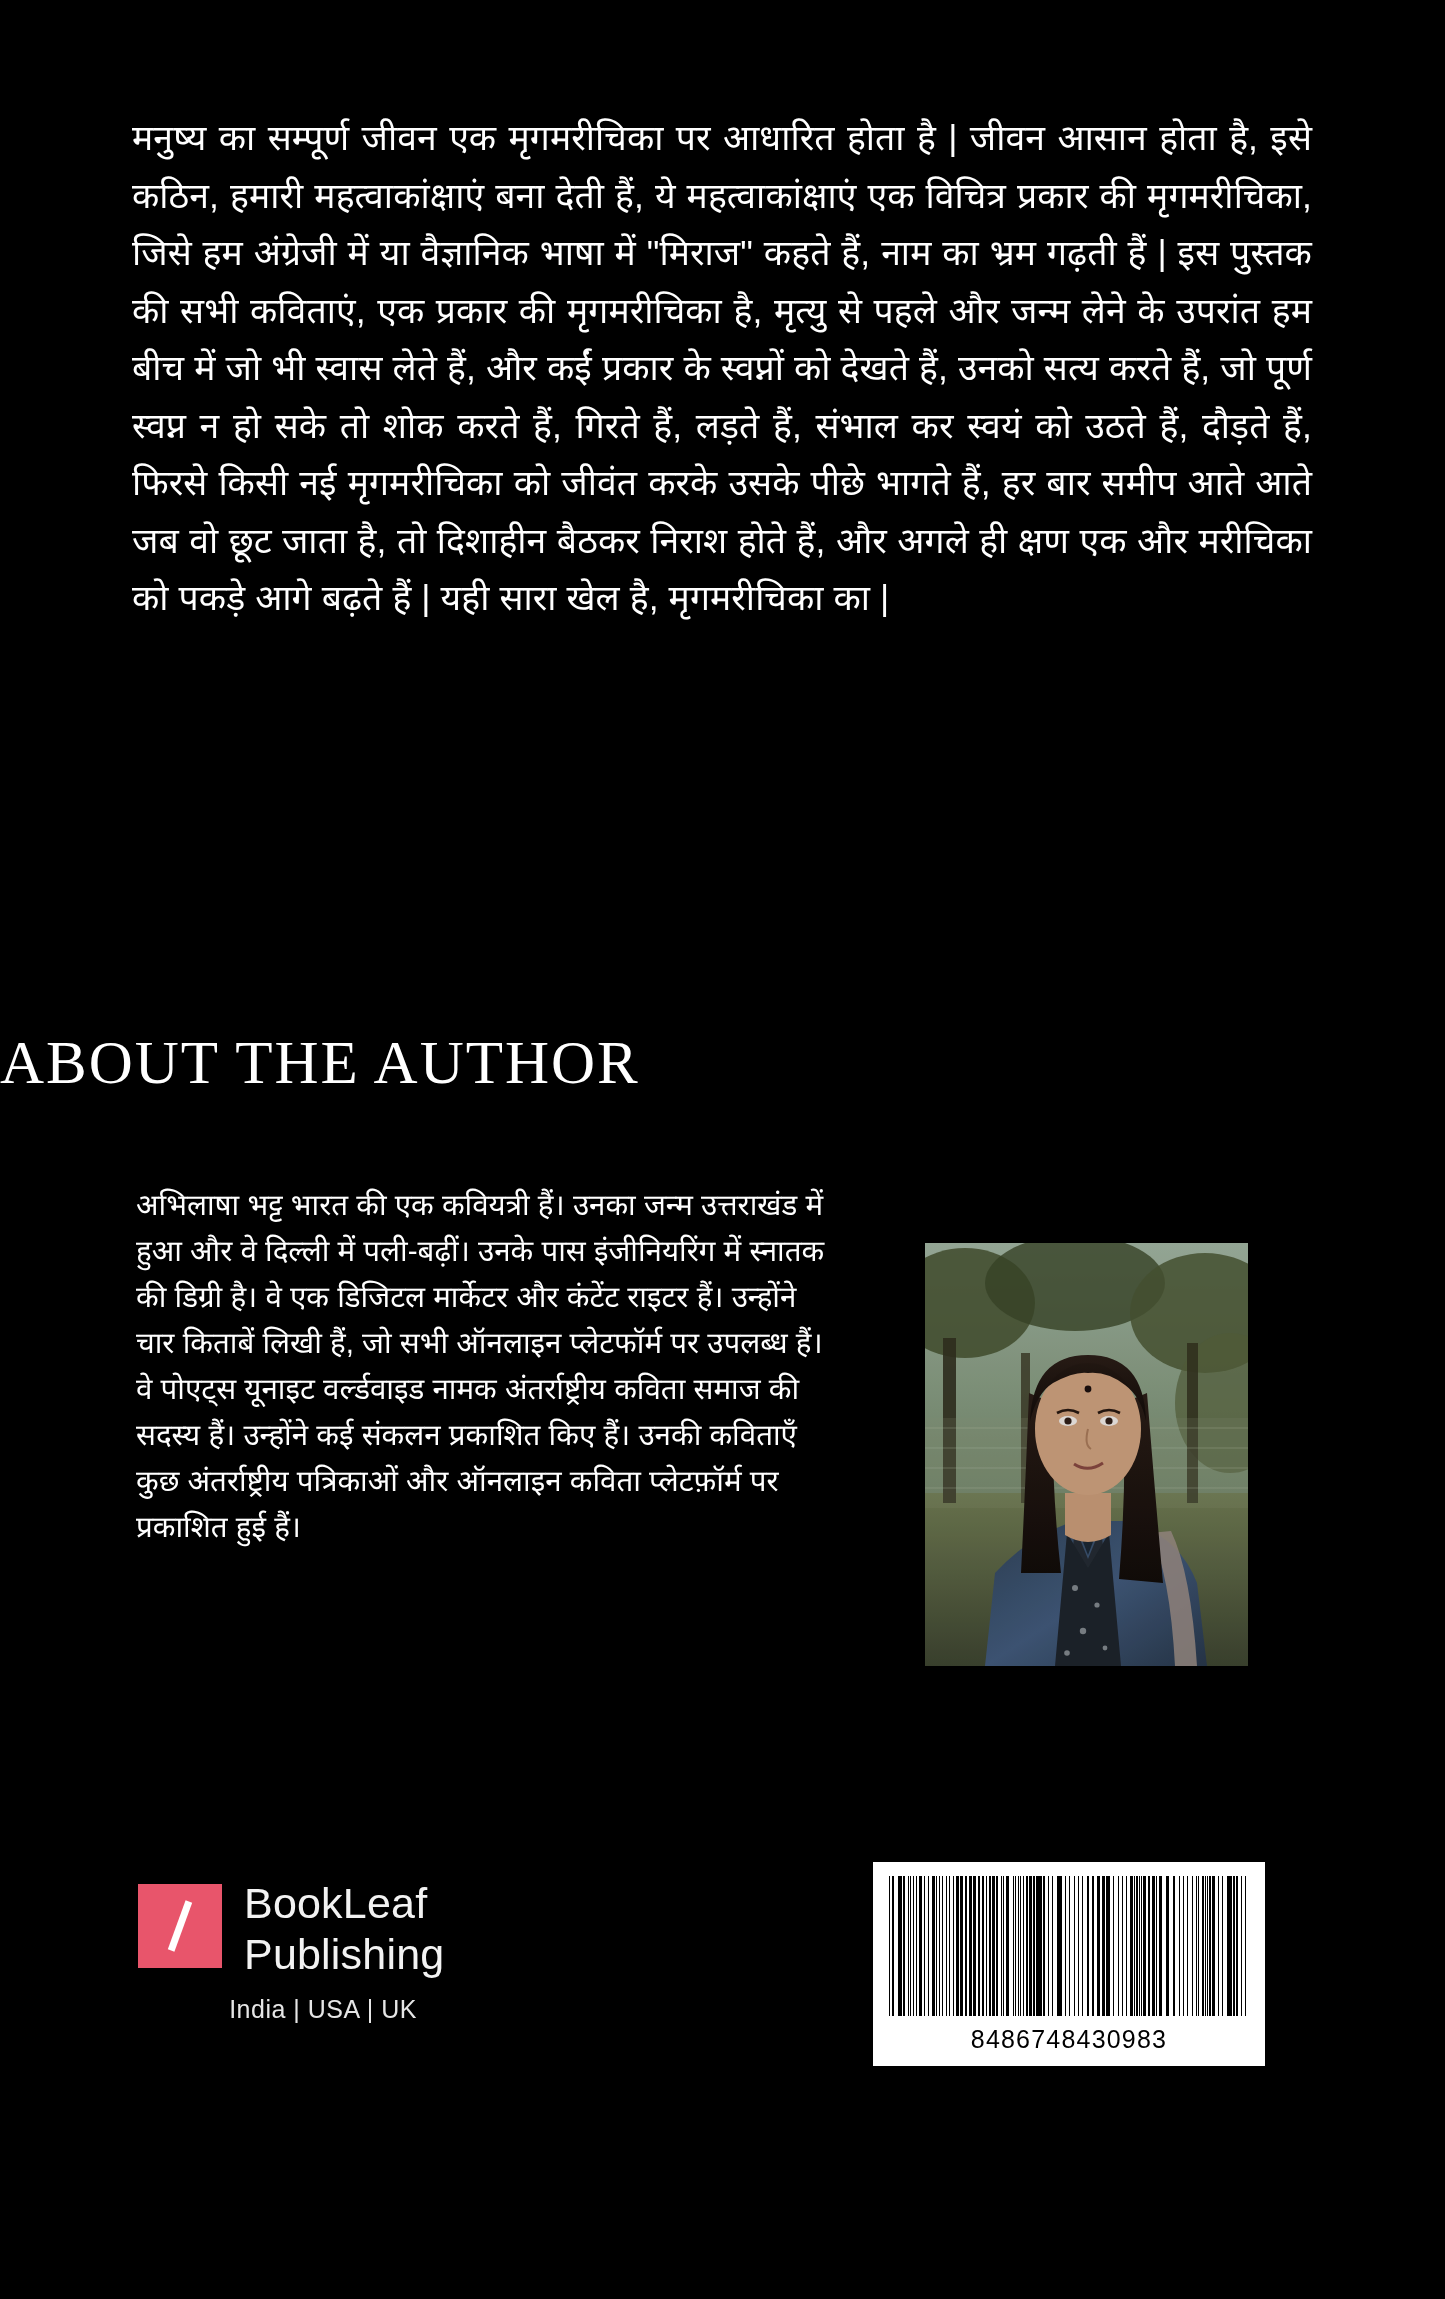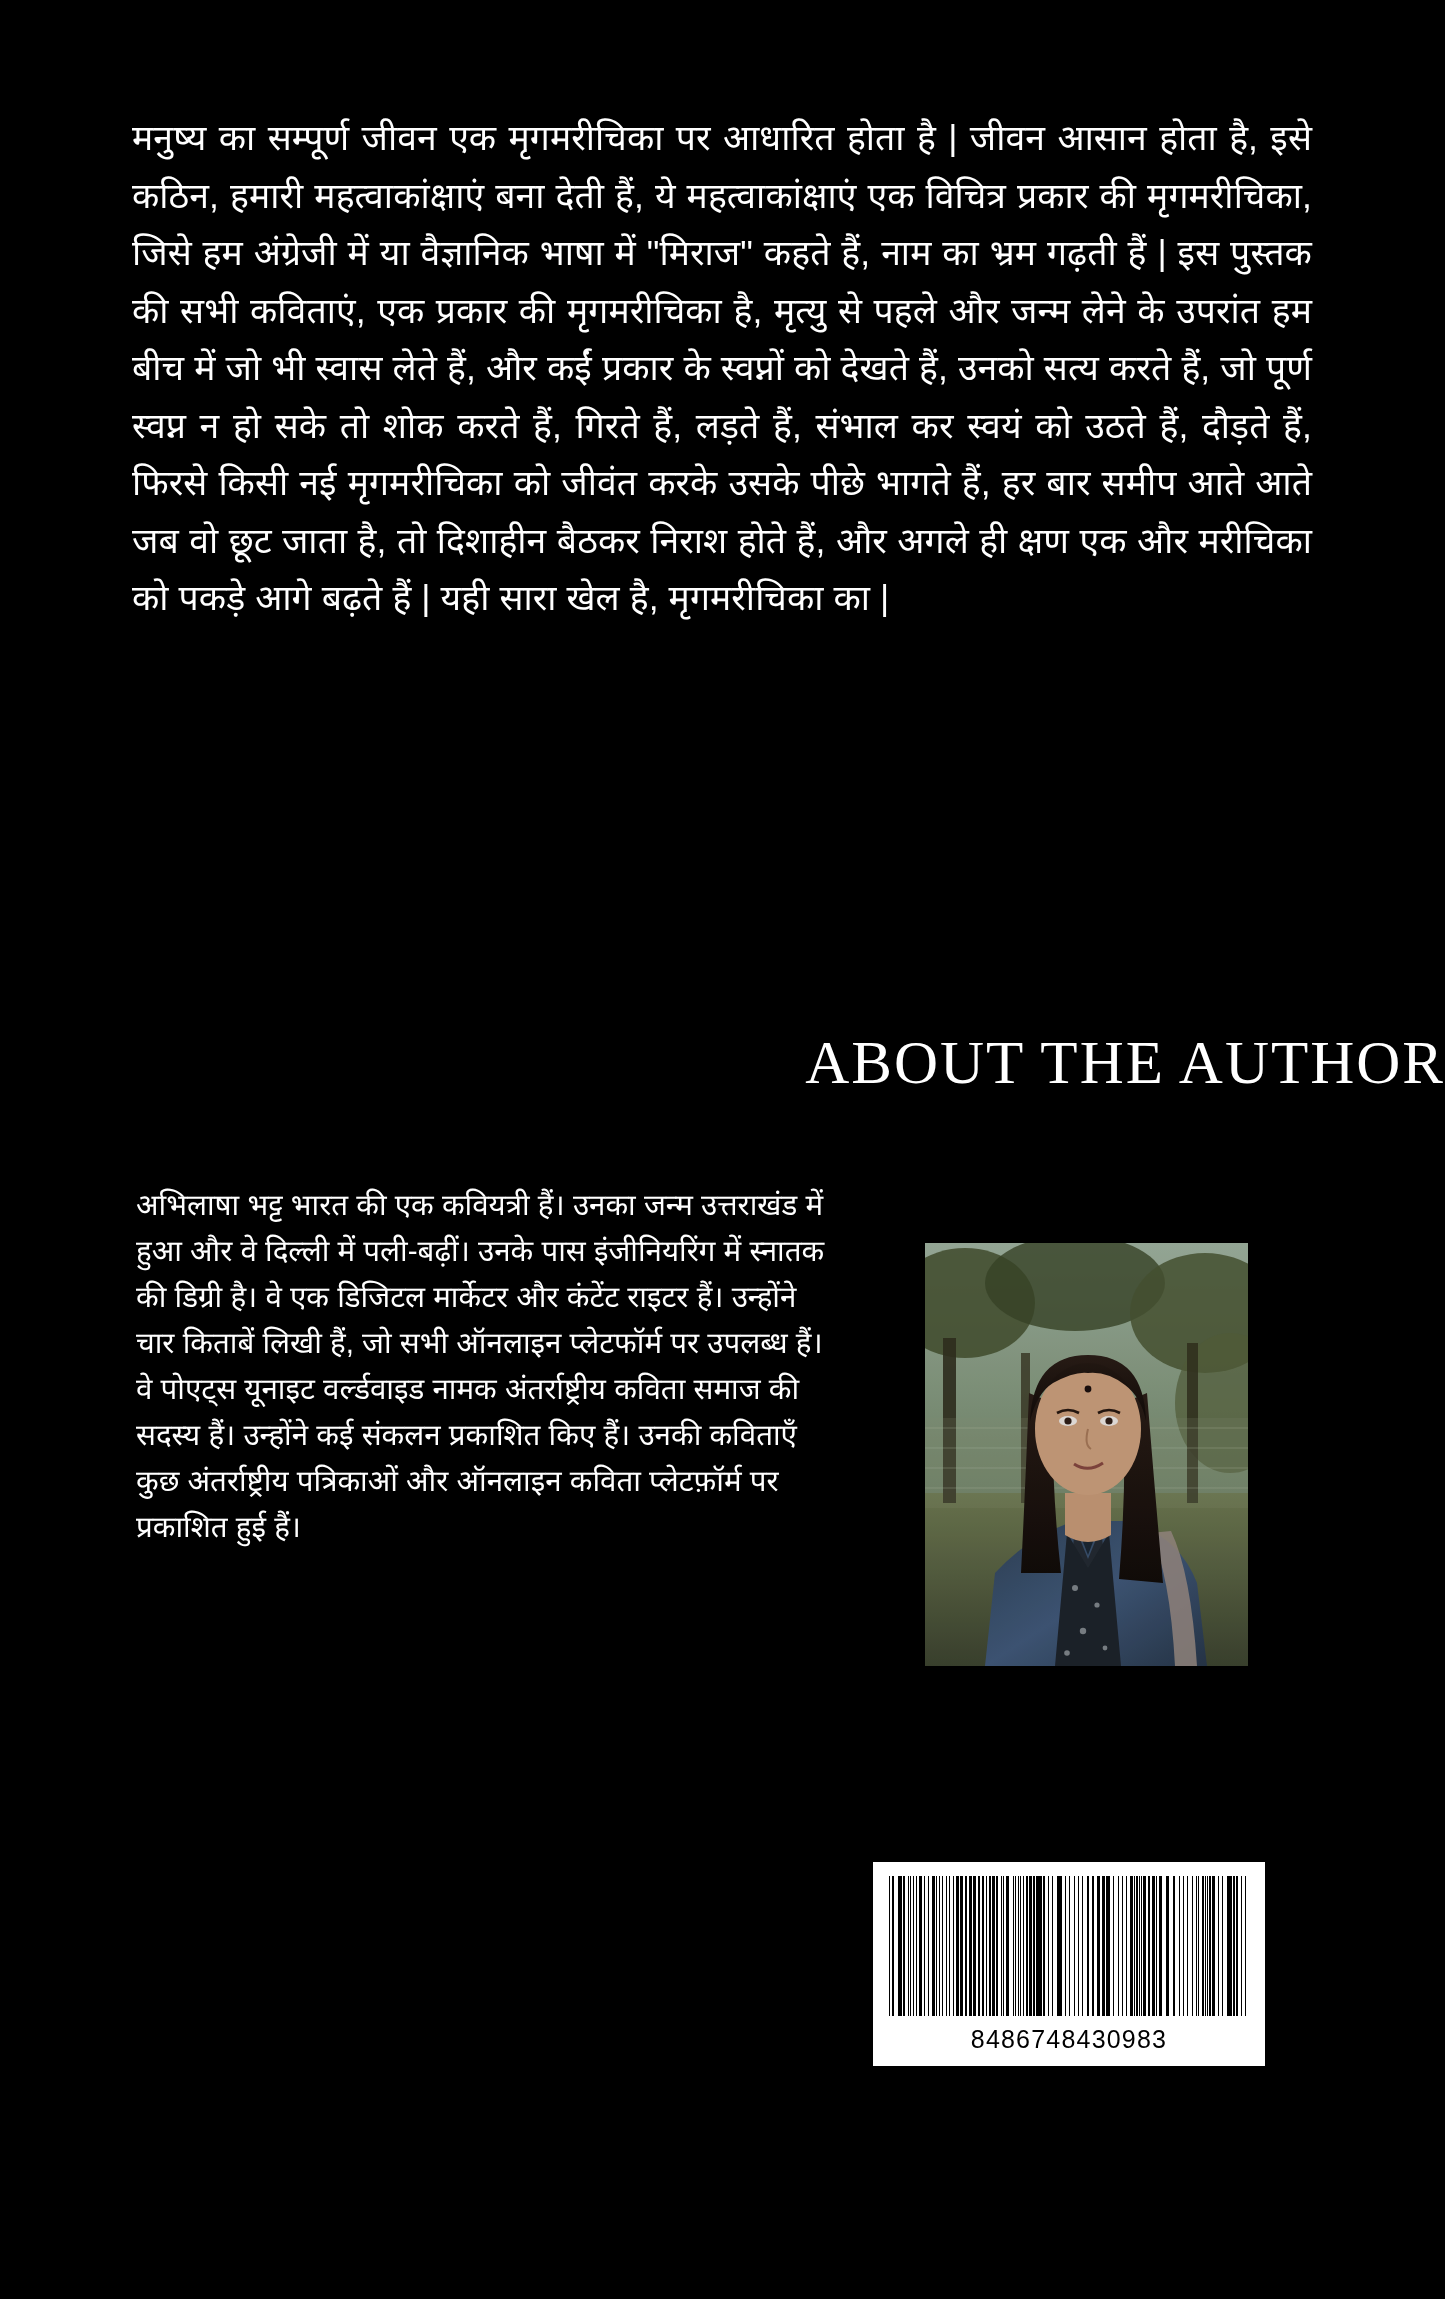--- a/index.html
+++ b/index.html
@@ -37,27 +37,26 @@
     color: #ffffff;
     letter-spacing: 0.1px;
   }
 
   
   .about-heading {
     position: absolute;
     left: 0;
     right: 0;
     top: 1028px;
-    text-align: right;
+    text-align: left;
     font-family: "Liberation Serif", serif;
     font-size: 61px;
     letter-spacing: 2px;
     color: #ffffff;
     font-weight: 400;
-    padding-left: 13px;
   }
 
   
   .author-bio {
     position: absolute;
     left: 136px;
     top: 1182px;
     width: 690px;
     font-family: "Liberation Sans", sans-serif;
     font-size: 29.5px;
@@ -245,20 +244,32 @@
       <path d="M173 170 Q184 164 195 170" stroke="#2a1a13" stroke-width="2.6" fill="none"></path>
 
       <path d="M163 186 Q159 202 166 206" stroke="#b1805f" stroke-width="2" fill="none"></path>
       <path d="M149 221 Q163 230 178 220" stroke="#8e4c44" stroke-width="3" fill="none"></path>
 
       <ellipse cx="163" cy="186" rx="53" ry="66" fill="#000000" opacity="0.06"></ellipse>
       <rect x="0" y="0" width="323" height="423" fill="#000000" opacity="0.07"></rect>
     </svg>
   </div>
 
+  <div class="publisher">
+    <div class="pub-row">
+      <div class="pub-mark">
+        <span class="slash"></span>
+      </div>
+      <div class="pub-name">
+        <div>BookLeaf</div>
+        <div>Publishing</div>
+      </div>
+    </div>
+    <div class="pub-regions">India | USA | UK</div>
+  </div>
 
   <div class="barcode-box">
     <div class="bars" id="bars">
         <i style="width:1px"></i>
         <i style="width:2px;background:transparent"></i>
         <i style="width:3px"></i>
         <i style="width:4px;background:transparent"></i>
         <i style="width:1px"></i>
         <i style="width:1px;background:transparent"></i>
         <i style="width:3px"></i>

